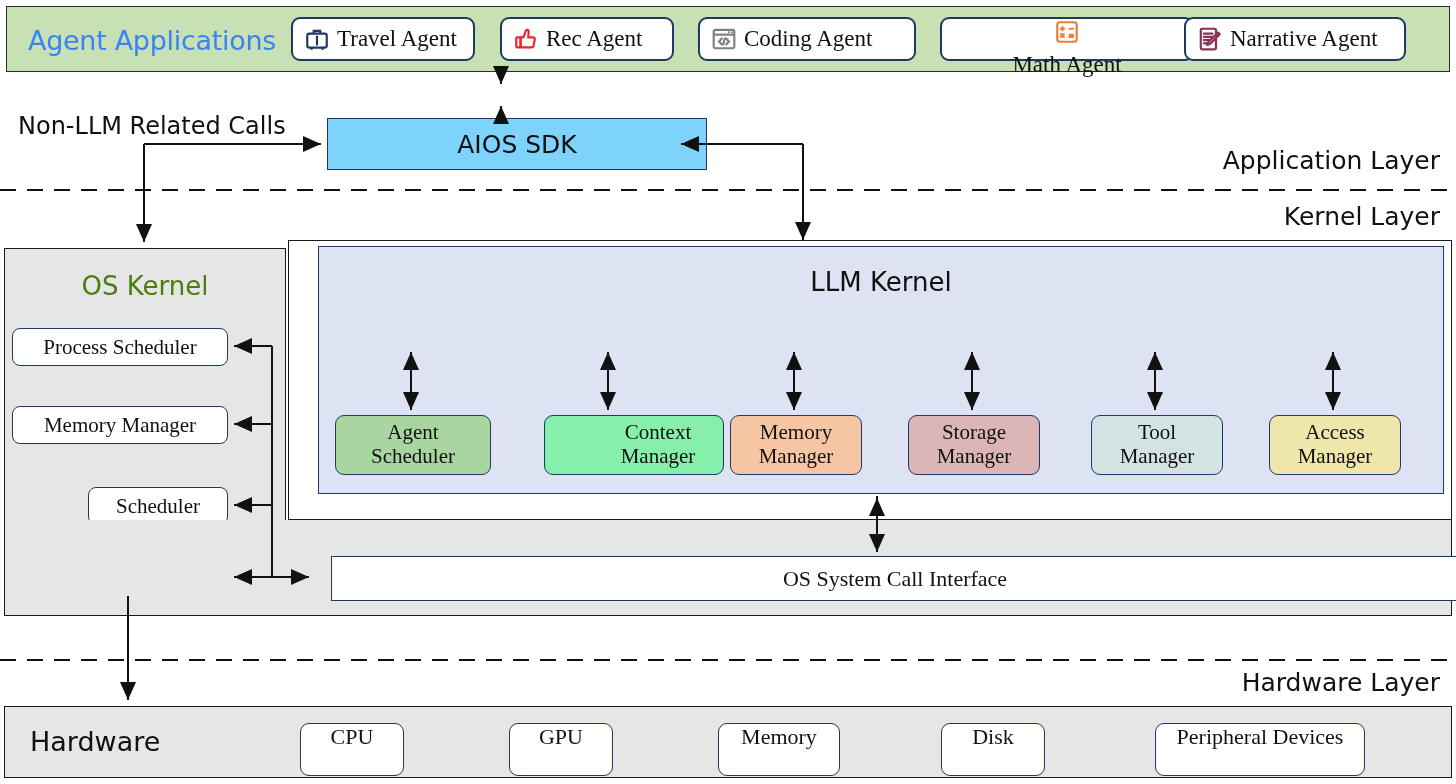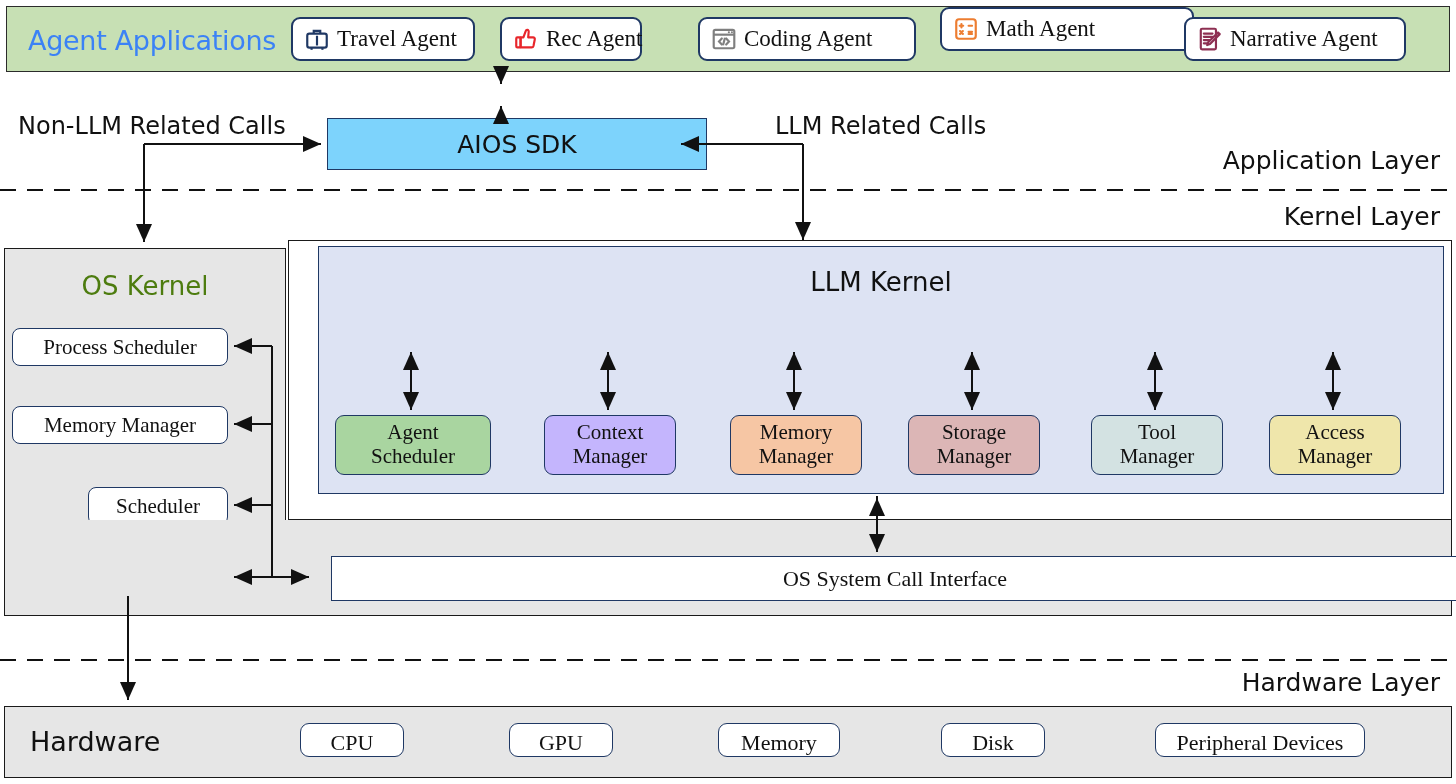--- a/index.html
+++ b/index.html
@@ -56,22 +56,22 @@
   .osband{left:4px;top:520px;width:1448px;height:96px;background:#e6e6e6;
      border:1.6px solid #1a1a1a;border-top:none;}
   .osci{left:331px;top:556px;width:1128px;height:45px;background:#fff;
      border:1.6px solid #1f3864;display:flex;align-items:center;justify-content:center;
      font-family:"Liberation Serif",serif;font-size:22px;color:#111;}
 
   
   .hwband{left:4px;top:706px;width:1448px;height:72px;background:#e6e6e6;
      border:1.6px solid #1a1a1a;}
   .hw-title{left:30px;top:726px;font-family:"DejaVu Sans",sans-serif;font-size:27px;color:#111;}
-  .hwbox{position:absolute;top:723px;height:34px;background:#fff;border:1.8px solid #1f3864;
-     border-radius:9px;display:flex;align-items:flex-end;justify-content:center;
+  .hwbox{position:absolute;top:723px;height:53px;background:#fff;border:1.8px solid #1f3864;
+     border-radius:9px;display:flex;align-items:flex-start;justify-content:center;
      font-family:"Liberation Serif",serif;font-size:22px;color:#111;white-space:nowrap;}
 
   svg.overlay{position:absolute;left:0;top:0;width:1456px;height:784px;pointer-events:none;}
 </style>
 </head>
 <body>
 
 <div id="root">
 
   <div class="abs app-band"></div>
@@ -82,21 +82,21 @@
           <svg class="agent-ico" viewBox="0 0 24 24">
             <rect x="3" y="7" width="18" height="13" rx="2" stroke="#1f3864" fill="none" stroke-width="2"></rect>
             <path d="M9 7V4.5h6V7" stroke="#1f3864" fill="none" stroke-width="2"></path>
             <line x1="12" y1="9" x2="12" y2="18" stroke="#1f3864" fill="none" stroke-width="2"></line>
             <line x1="7" y1="20" x2="7" y2="22" stroke="#1f3864" fill="none" stroke-width="2"></line>
             <line x1="17" y1="20" x2="17" y2="22" stroke="#1f3864" fill="none" stroke-width="2"></line>
           </svg>
         </span>
         <span class="lbl">Travel Agent</span>
       </div>
-      <div class="abs agent-btn" style="left: 500px; top: 17px; width: 142px;">
+      <div class="abs agent-btn" style="left: 500px; top: 17px; width: 174px;">
         <span>
           <svg class="agent-ico" viewBox="0 0 24 24">
             <path d="M7 10.5h2.6l2.2-6c.2-.6.8-1 1.5-.9.8.1 1.3.9 1.2 1.7L14 10.5h4.6c1 0 1.7.9 1.5 1.9l-1.2 6c-.2.8-.9 1.4-1.7 1.4H7z" stroke="#e8262b" fill="none" stroke-width="2" stroke-linejoin="round"></path>
             <rect x="3" y="10.5" width="4" height="9.3" rx="1" stroke="#e8262b" fill="none" stroke-width="2"></rect>
           </svg>
         </span>
         <span class="lbl">Rec Agent</span>
       </div>
       <div class="abs agent-btn" style="left: 698px; top: 17px; width: 218px;">
         <span>
@@ -105,21 +105,21 @@
             <line x1="2.5" y1="8" x2="21.5" y2="8" stroke="#7f7f7f" fill="none" stroke-width="2"></line>
             <circle cx="16.5" cy="5.8" r="1" fill="#7f7f7f" stroke="none"></circle>
             <circle cx="19.3" cy="5.8" r="1" fill="#7f7f7f" stroke="none"></circle>
             <path d="M10 11.5L7.4 14.3 10 17.1" stroke="#7f7f7f" fill="none" stroke-width="2" stroke-linecap="round"></path>
             <path d="M14 11.5l2.6 2.8-2.6 2.8" stroke="#7f7f7f" fill="none" stroke-width="2" stroke-linecap="round"></path>
             <line x1="12.9" y1="10.8" x2="11.1" y2="17.8" stroke="#7f7f7f" fill="none" stroke-width="2"></line>
           </svg>
         </span>
         <span class="lbl">Coding Agent</span>
       </div>
-      <div class="abs agent-btn" style="left: 940px; top: 7px; width: 254px;">
+      <div class="abs agent-btn" style="left: 940px; top: 17px; width: 254px; flex-direction: column;">
         <span>
           <svg class="agent-ico" viewBox="0 0 24 24">
             <rect x="3" y="3" width="18" height="18" rx="2.5" stroke="#ed7d31" fill="none" stroke-width="2"></rect>
             <path d="M6.2 9h3.2M7.8 7.4v3.2" stroke="#ed7d31" fill="none" stroke-width="2" stroke-linecap="round"></path>
             <path d="M14.4 9h3.2" stroke="#ed7d31" fill="none" stroke-width="2" stroke-linecap="round"></path>
             <path d="M6.5 13.9l2.6 2.6M9.1 13.9l-2.6 2.6" stroke="#ed7d31" fill="none" stroke-width="2" stroke-linecap="round"></path>
             <path d="M14.4 14.6h3.2M14.4 16.6h3.2" stroke="#ed7d31" fill="none" stroke-width="2" stroke-linecap="round"></path>
           </svg>
         </span>
         <span class="lbl">Math Agent</span>
@@ -134,21 +134,20 @@
         </span>
         <span class="lbl">Narrative Agent</span>
       </div>
     </div>
 
   <div class="abs sdk">
     <span>AIOS SDK</span>
   </div>
 
   <div class="abs calllabel" style="left:18px;top:112px;">Non-LLM Related Calls</div>
-  <div class="abs calllabel" style="left:775px;top:112px;">LLM Related Calls</div>
 
   <div class="abs layerlabel" style="left:1130px;top:146px;width:310px;">Application Layer</div>
   <div class="abs layerlabel" style="left:1130px;top:202px;width:310px;">Kernel Layer</div>
   <div class="abs layerlabel" style="left:1130px;top:668px;width:310px;">Hardware Layer</div>
 
   <div class="abs oskernel">
     <div class="t">OS Kernel</div>
   </div>
   <div id="os-items">
       <div class="abs oskbox" style="left: 12px; top: 328px; width: 216px;">
@@ -166,21 +165,21 @@
     </div>
 
   <div class="abs llmwrap"></div>
   <div class="abs llmker">
     <div class="t">LLM Kernel</div>
     <div id="mod-list">
         <div class="mod" style="left: 16px; width: 154px; background: rgb(169, 213, 160);">
           <span>Agent</span>
           <span>Scheduler</span>
         </div>
-        <div class="mod" style="left: 225px; width: 130px; background: #c4b5fd;">
+        <div class="mod" style="left: 225px; width: 130px; background: #86efac; padding-left: 48px;">
           <span>Context</span>
           <span>Manager</span>
         </div>
         <div class="mod" style="left: 411px; width: 130px; background: rgb(246, 198, 164);">
           <span>Memory</span>
           <span>Manager</span>
         </div>
         <div class="mod" style="left: 589px; width: 130px; background: rgb(220, 182, 182);">
           <span>Storage</span>
           <span>Manager</span>

